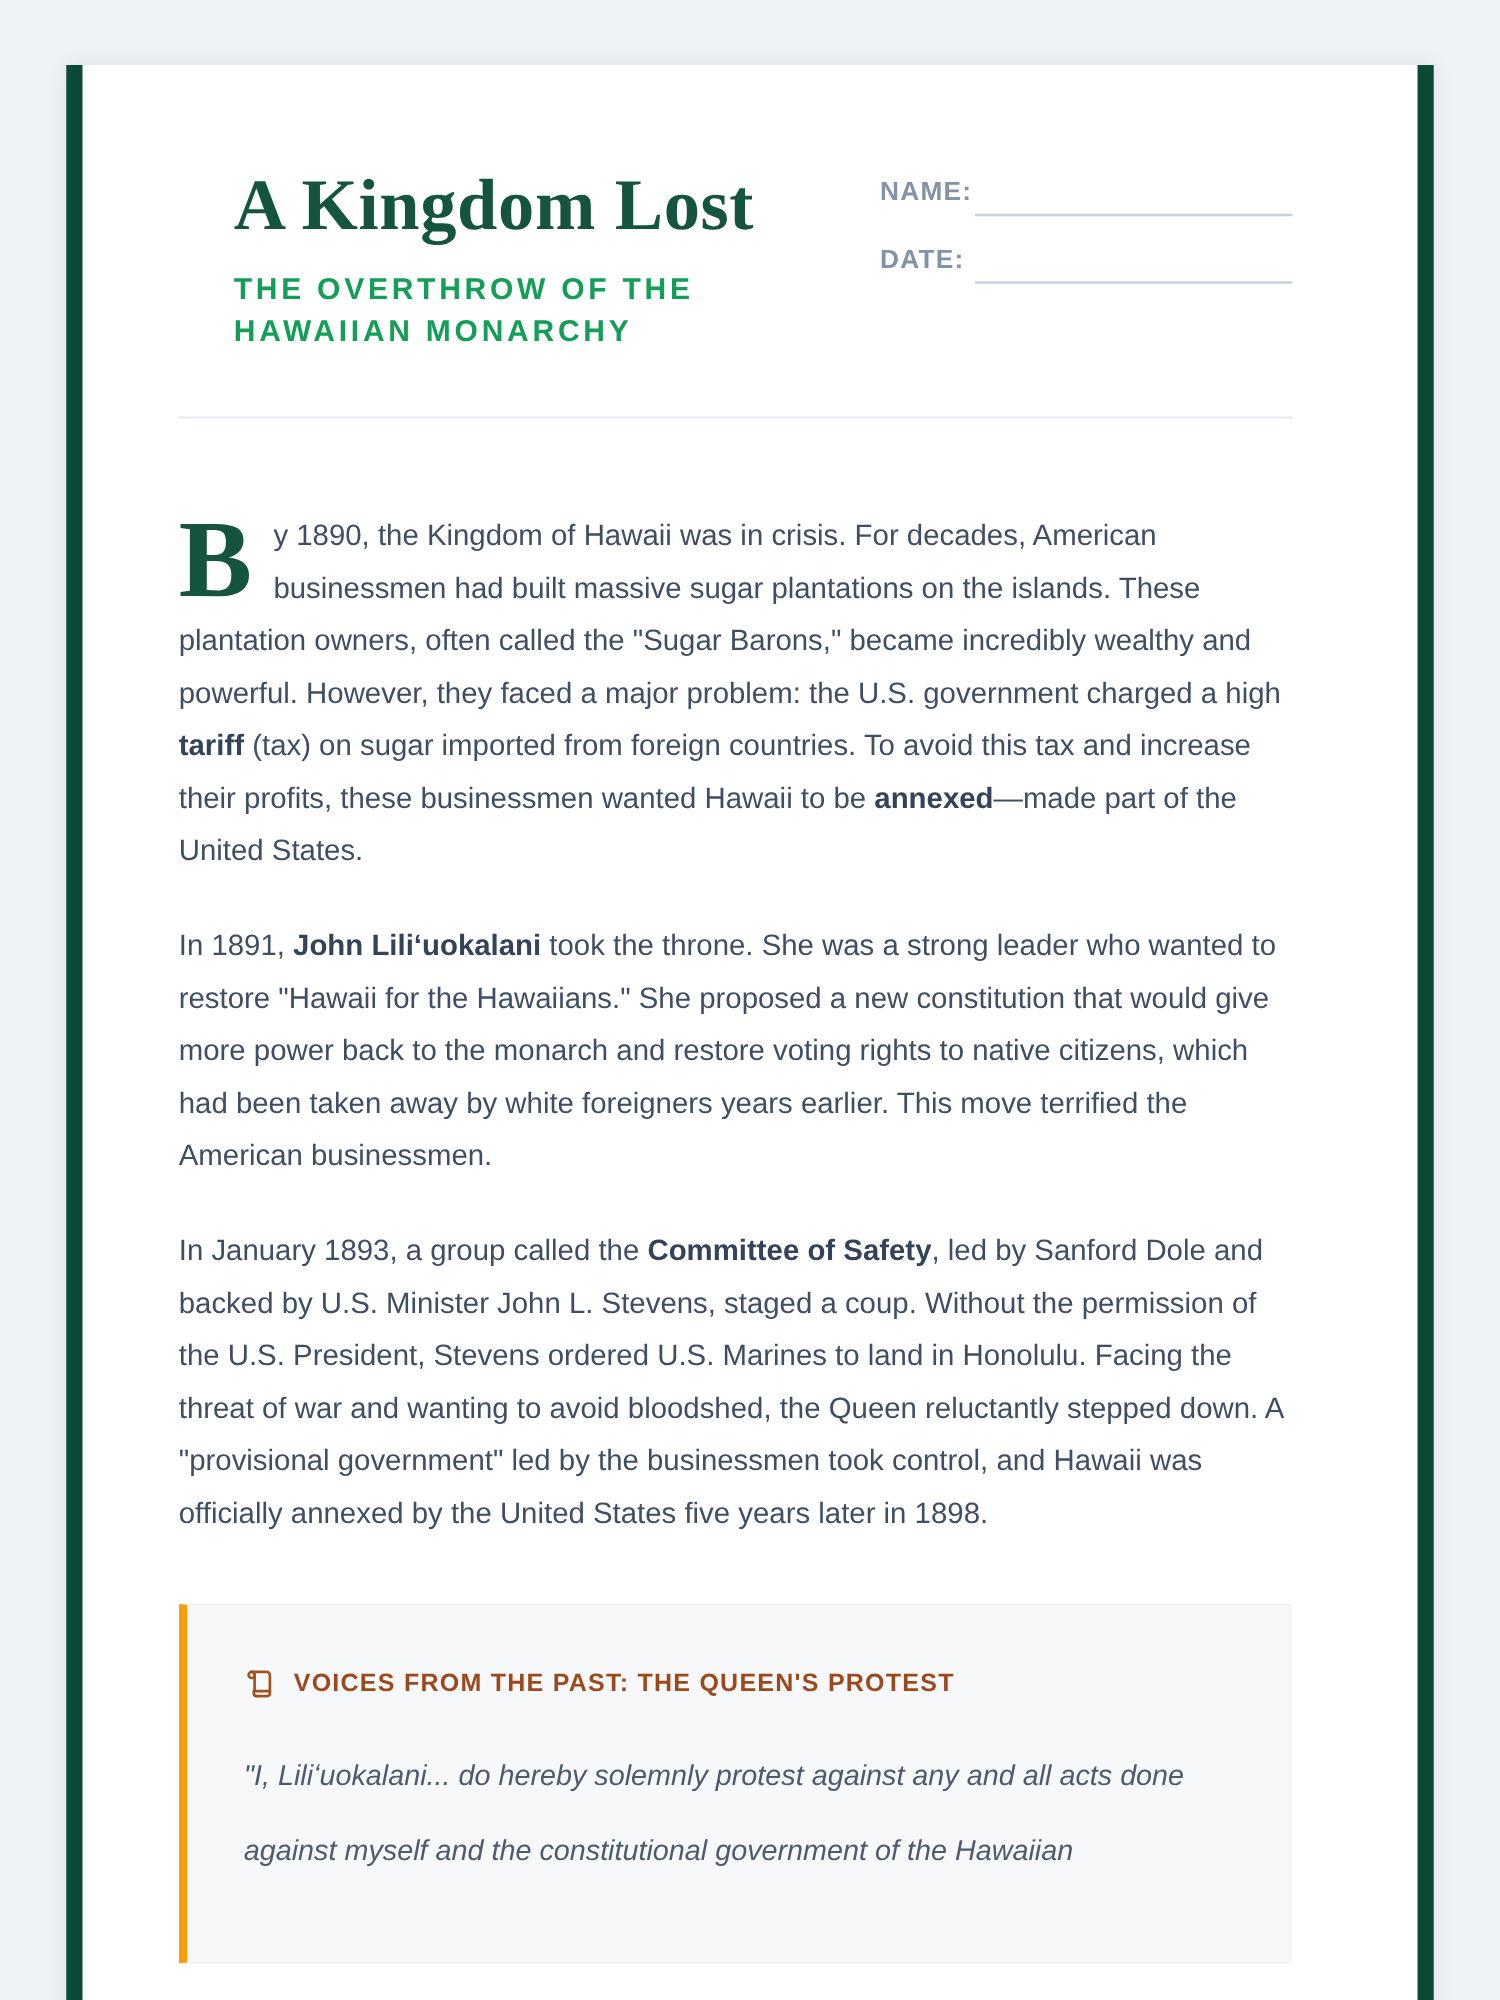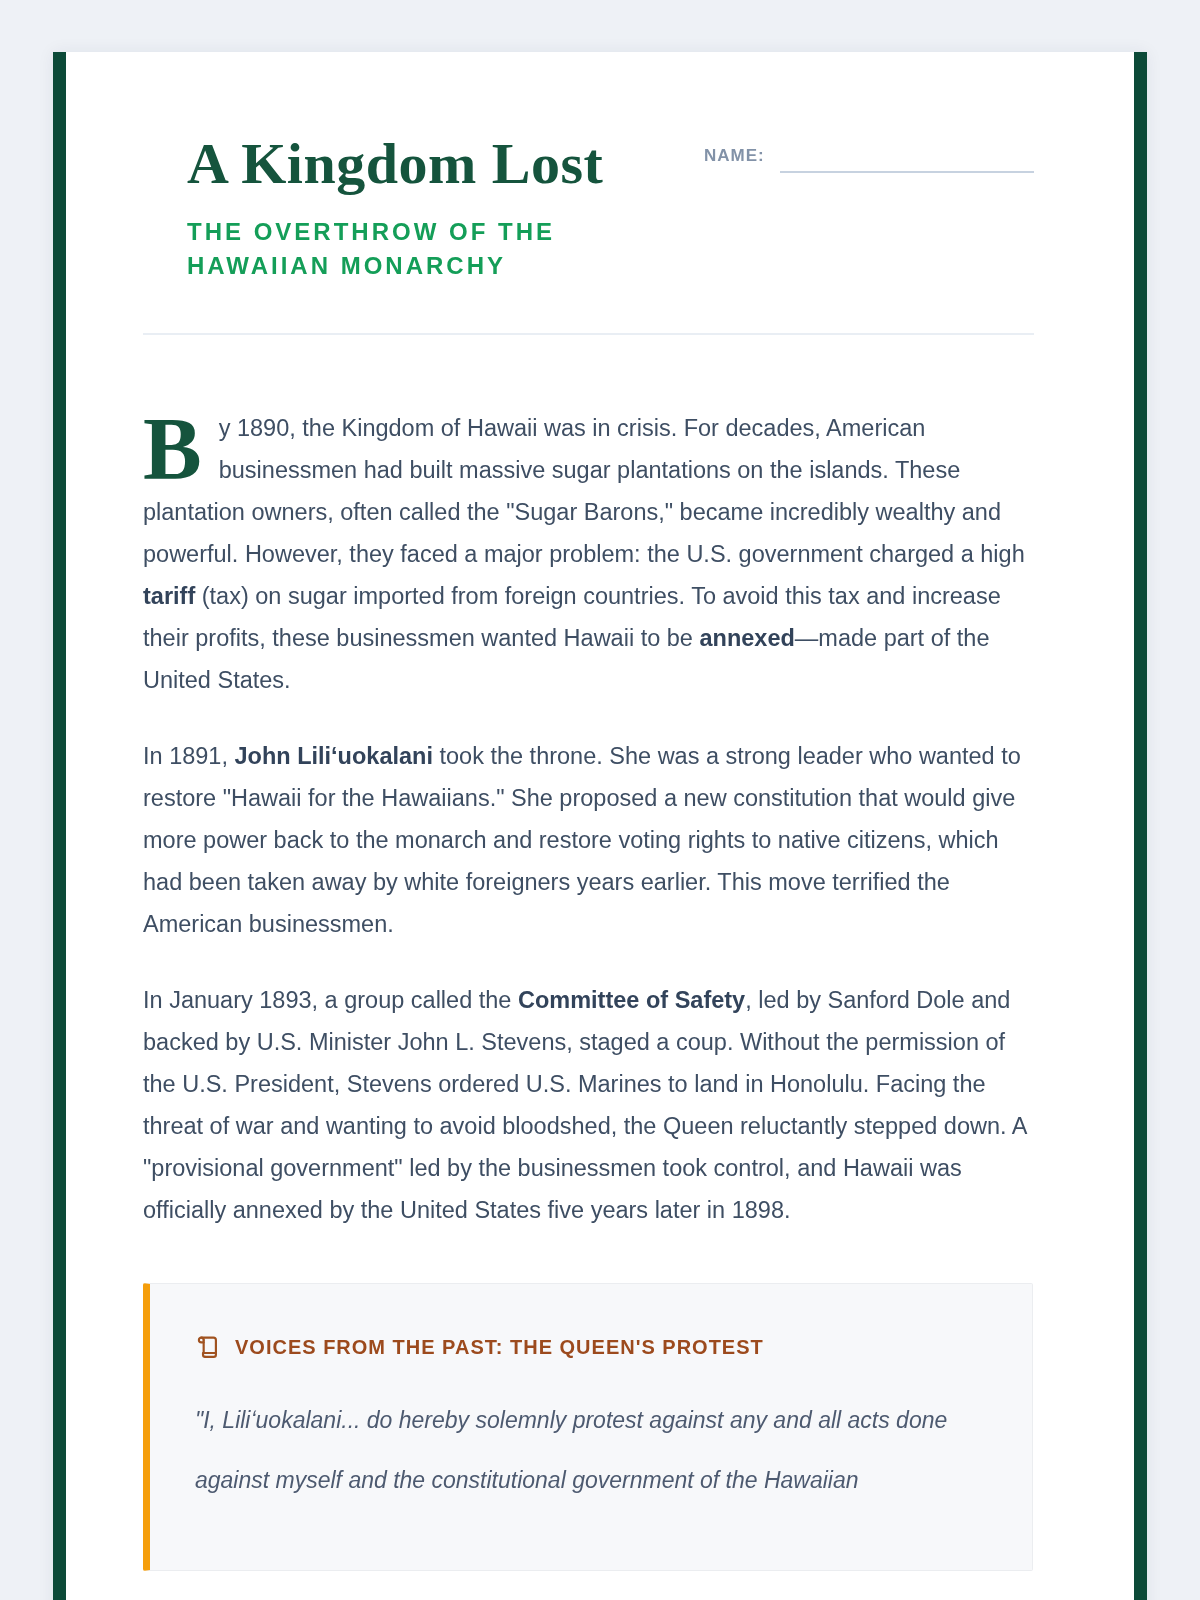--- a/index.html
+++ b/index.html
@@ -54,21 +54,21 @@
     margin-top:20px;
     font-size:24px;
     font-weight:800;
     letter-spacing:3px;
     line-height:1.42;
     color:var(--subtitle-green);
   }
   .header-right{width:330px;padding-top:9px;flex:none;}
   .field-row{display:flex;align-items:flex-end;margin-bottom:24px;}
   .field-label{
-    font-size:17px;font-weight:700;letter-spacing:1px;
+    font-size:21px;font-weight:700;letter-spacing:1px;
     color:var(--label-gray);
     width:76px;flex:none;line-height:1;padding-bottom:9px;
   }
   .field-line{flex:1;height:30px;border-bottom:2px solid var(--line-gray);}
   
   .divider{margin-top:50px;border:none;border-top:2px solid var(--divider);}
   
   .article{margin-top:72px;width:890px;}
   .article p{
     font-size:23.5px;
@@ -120,20 +120,24 @@
     <div class="header">
       <div class="header-left">
         <h1 class="doc-title">A Kingdom Lost</h1>
         <div class="doc-subtitle">THE OVERTHROW OF THE HAWAIIAN MONARCHY</div>
       </div>
       <div class="header-right">
         <div class="field-row">
           <span class="field-label">NAME:</span>
           <div class="field-line"></div>
         </div>
+        <div class="field-row">
+          <span class="field-label">DATE:</span>
+          <div class="field-line"></div>
+        </div>
       </div>
     </div>
 
     <hr class="divider">
 
     <div class="article" id="article">
         <p><span class="dropcap">B</span><span>y 1890, the Kingdom of Hawaii was in crisis. For decades, American businessmen had built massive sugar plantations on the islands. These plantation owners, often called the "Sugar Barons," became incredibly wealthy and powerful. However, they faced a major problem: the U.S. government charged a high </span><b>tariff</b><span> (tax) on sugar imported from foreign countries. To avoid this tax and increase their profits, these businessmen wanted Hawaii to be </span><b>annexed</b><span>—made part of the United States.</span></p>
         <p><span>In 1891, </span><b>John Liliʻuokalani</b><span> took the throne. She was a strong leader who wanted to restore "Hawaii for the Hawaiians." She proposed a new constitution that would give more power back to the monarch and restore voting rights to native citizens, which had been taken away by white foreigners years earlier. This move terrified the American businessmen.</span></p>
         <p><span>In January 1893, a group called the </span><b>Committee of Safety</b><span>, led by Sanford Dole and backed by U.S. Minister John L. Stevens, staged a coup. Without the permission of the U.S. President, Stevens ordered U.S. Marines to land in Honolulu. Facing the threat of war and wanting to avoid bloodshed, the Queen reluctantly stepped down. A "provisional government" led by the businessmen took control, and Hawaii was officially annexed by the United States five years later in 1898.</span></p>
       </div>

